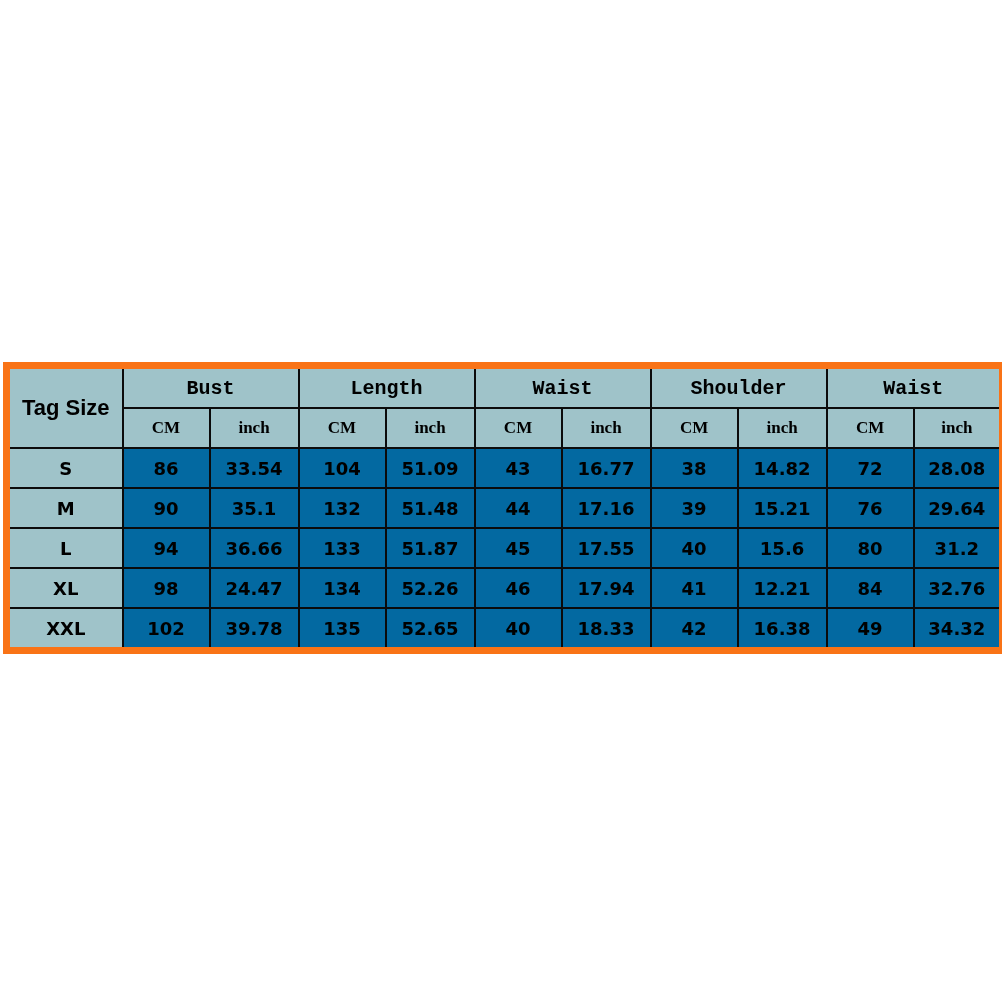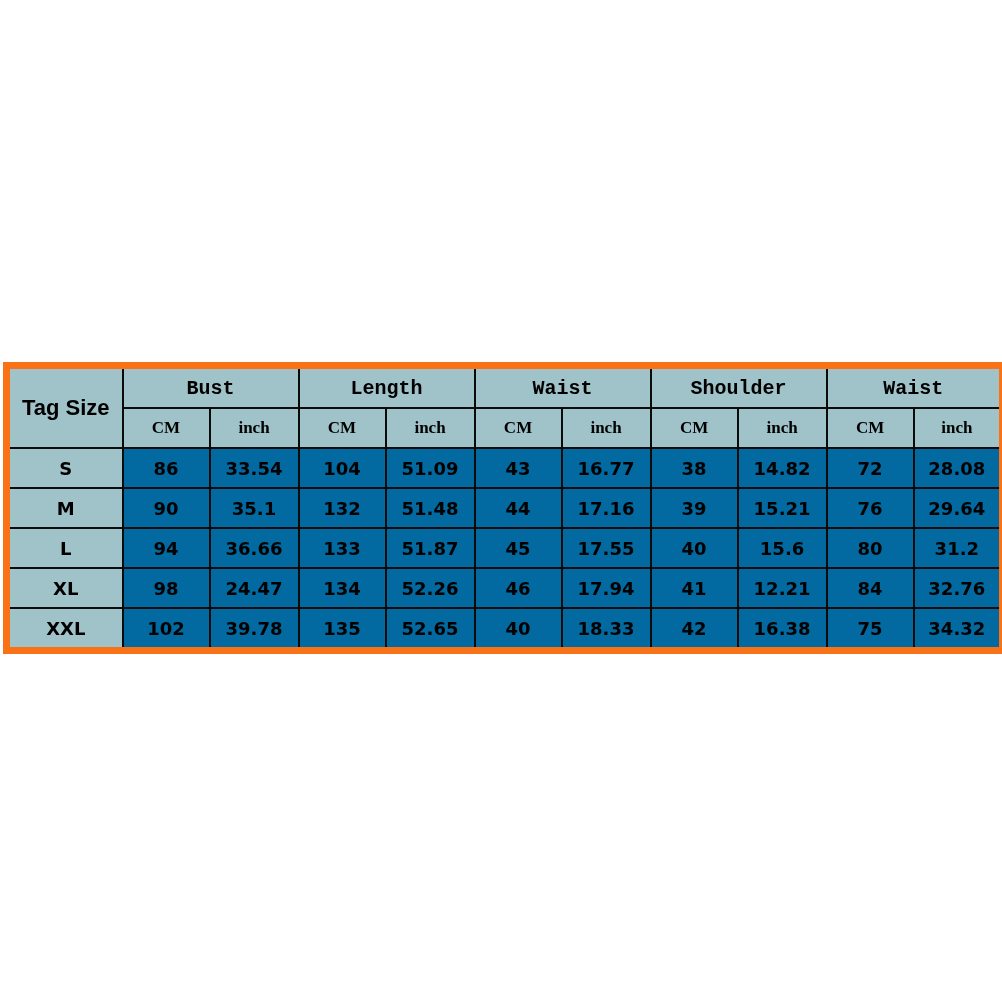--- a/index.html
+++ b/index.html
@@ -165,18 +165,18 @@
       <tr>
         <th class="cell-blue size-cell">XXL</th>
         <td class="cell-green value-cell">102</td>
         <td class="cell-green value-cell">39.78</td>
         <td class="cell-green value-cell">135</td>
         <td class="cell-green value-cell">52.65</td>
         <td class="cell-green value-cell">40</td>
         <td class="cell-green value-cell">18.33</td>
         <td class="cell-green value-cell">42</td>
         <td class="cell-green value-cell">16.38</td>
-        <td class="cell-green value-cell">75</td>
+        <td class="cell-green value-cell">49</td>
         <td class="cell-green value-cell">34.32</td>
       </tr>
     </tbody>
   </table>
 </div>
 
 </body></html>

